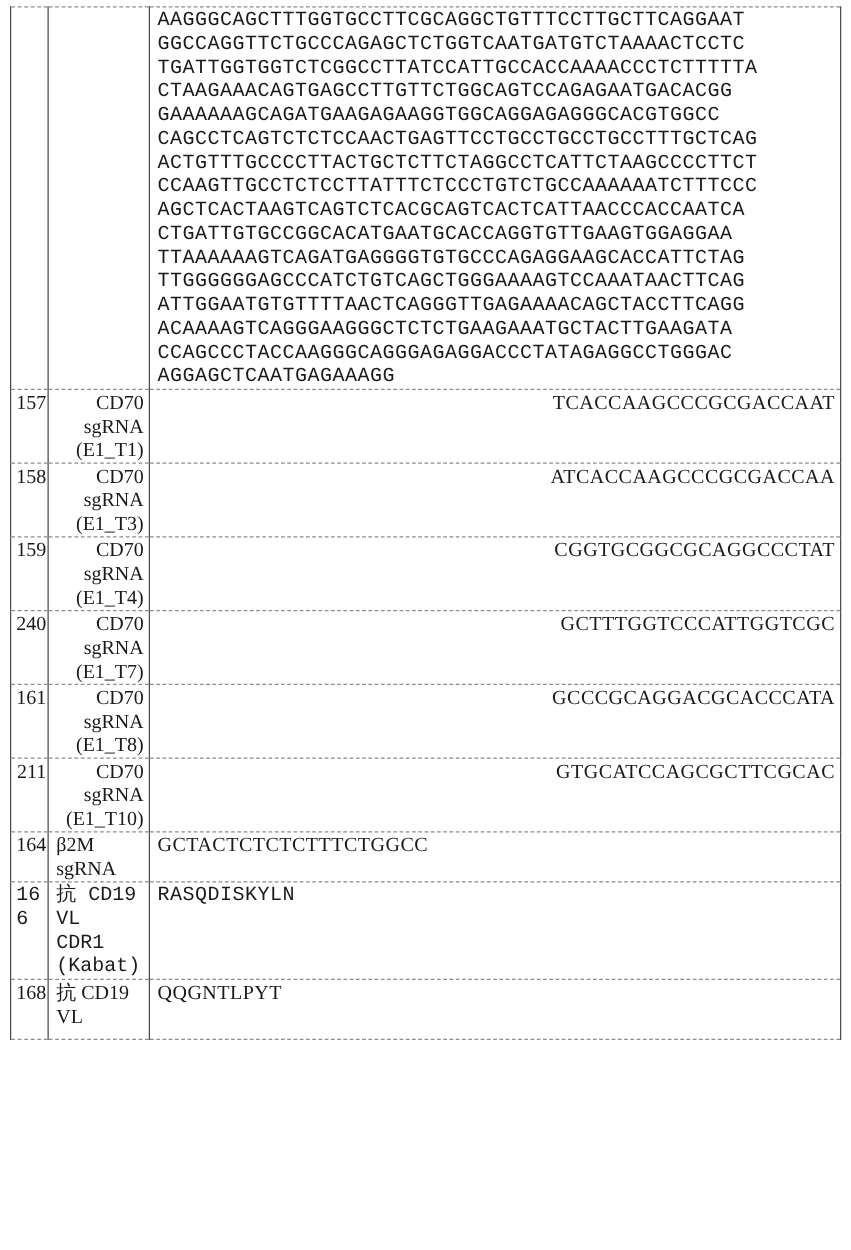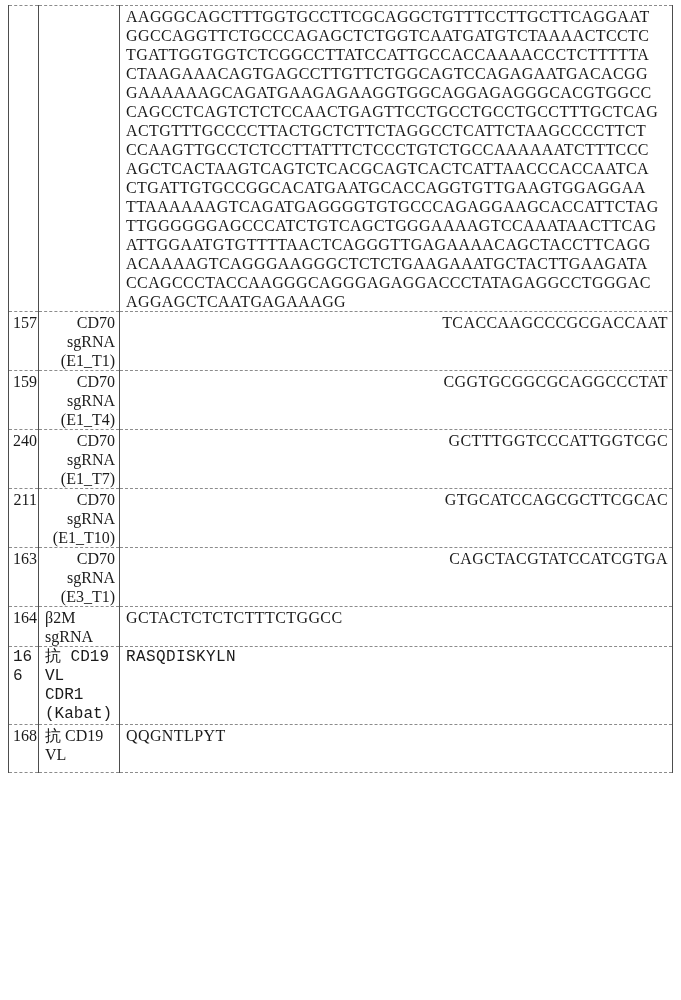--- a/index.html
+++ b/index.html
@@ -40,21 +40,21 @@
     overflow: hidden;
     word-break: break-all;
   }
   td.num-cell {
     padding-left: 4px;
     padding-right: 1px;
   }
   td.seq-cell {
     letter-spacing: 0.4px;
   }
-  tr.h-cont  { height: 306px; }
+  tr.h-cont  { height: 306px; font-family: Liberation Mono, monospace; }
   tr.h-three { height: 57px; text-align: right; }
   tr.h-two   { height: 38px; margin-top: 38px; }
   tr.h-four  { height: 76px; font-family: Liberation Mono, monospace; }
   tr.h-last  { height: 48px; }
 </style>
 </head>
 <body>
 
 <div class="page">
   <table class="seq-table">
@@ -85,46 +85,53 @@
 AGGAGCTCAATGAGAAAGG</td>
       </tr>
       <tr class="h-three">
         <td class="num-cell">157</td>
         <td class="desc-cell">CD70
 sgRNA
 (E1_T1)</td>
         <td class="seq-cell">TCACCAAGCCCGCGACCAAT</td>
       </tr>
       <tr class="h-three">
+        <td class="num-cell">158</td>
+        <td class="desc-cell">CD70
+sgRNA
+(E1_T3)</td>
+        <td class="seq-cell">ATCACCAAGCCCGCGACCAA</td>
+      </tr>
+      <tr class="h-three">
         <td class="num-cell">159</td>
         <td class="desc-cell">CD70
 sgRNA
 (E1_T4)</td>
         <td class="seq-cell">CGGTGCGGCGCAGGCCCTAT</td>
       </tr>
       <tr class="h-three">
         <td class="num-cell">240</td>
         <td class="desc-cell">CD70
 sgRNA
 (E1_T7)</td>
         <td class="seq-cell">GCTTTGGTCCCATTGGTCGC</td>
       </tr>
       <tr class="h-three">
+        <td class="num-cell">161</td>
+        <td class="desc-cell">CD70
+sgRNA
+(E1_T8)</td>
+        <td class="seq-cell">GCCCGCAGGACGCACCCATA</td>
+      </tr>
+      <tr class="h-three">
         <td class="num-cell">211</td>
         <td class="desc-cell">CD70
 sgRNA
 (E1_T10)</td>
         <td class="seq-cell">GTGCATCCAGCGCTTCGCAC</td>
-      </tr>
-      <tr class="h-three">
-        <td class="num-cell">163</td>
-        <td class="desc-cell">CD70
-sgRNA
-(E3_T1)</td>
-        <td class="seq-cell">CAGCTACGTATCCATCGTGA</td>
       </tr>
       <tr class="h-two">
         <td class="num-cell">164</td>
         <td class="desc-cell">β2M
 sgRNA</td>
         <td class="seq-cell">GCTACTCTCTCTTTCTGGCC</td>
       </tr>
       <tr class="h-four">
         <td class="num-cell">166</td>
         <td class="desc-cell">抗 CD19

